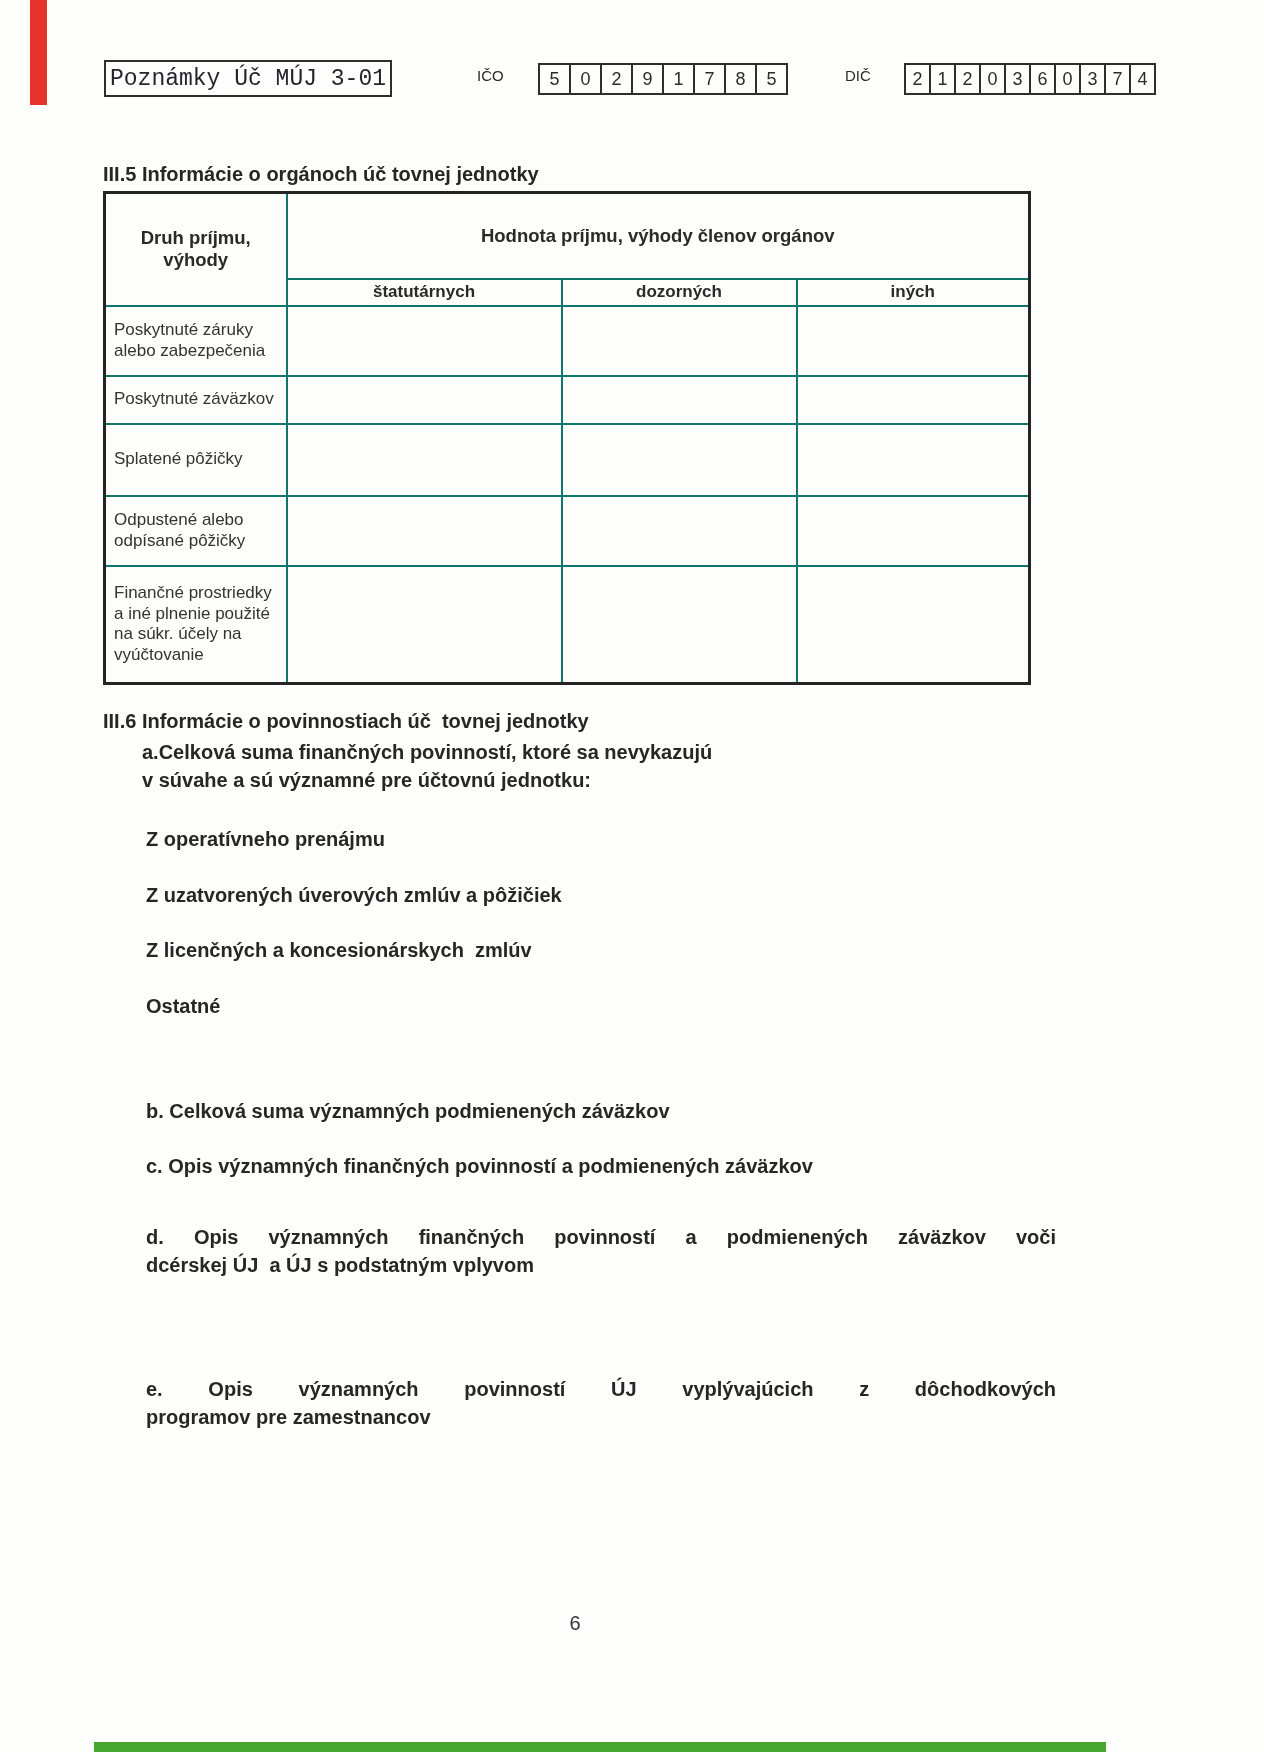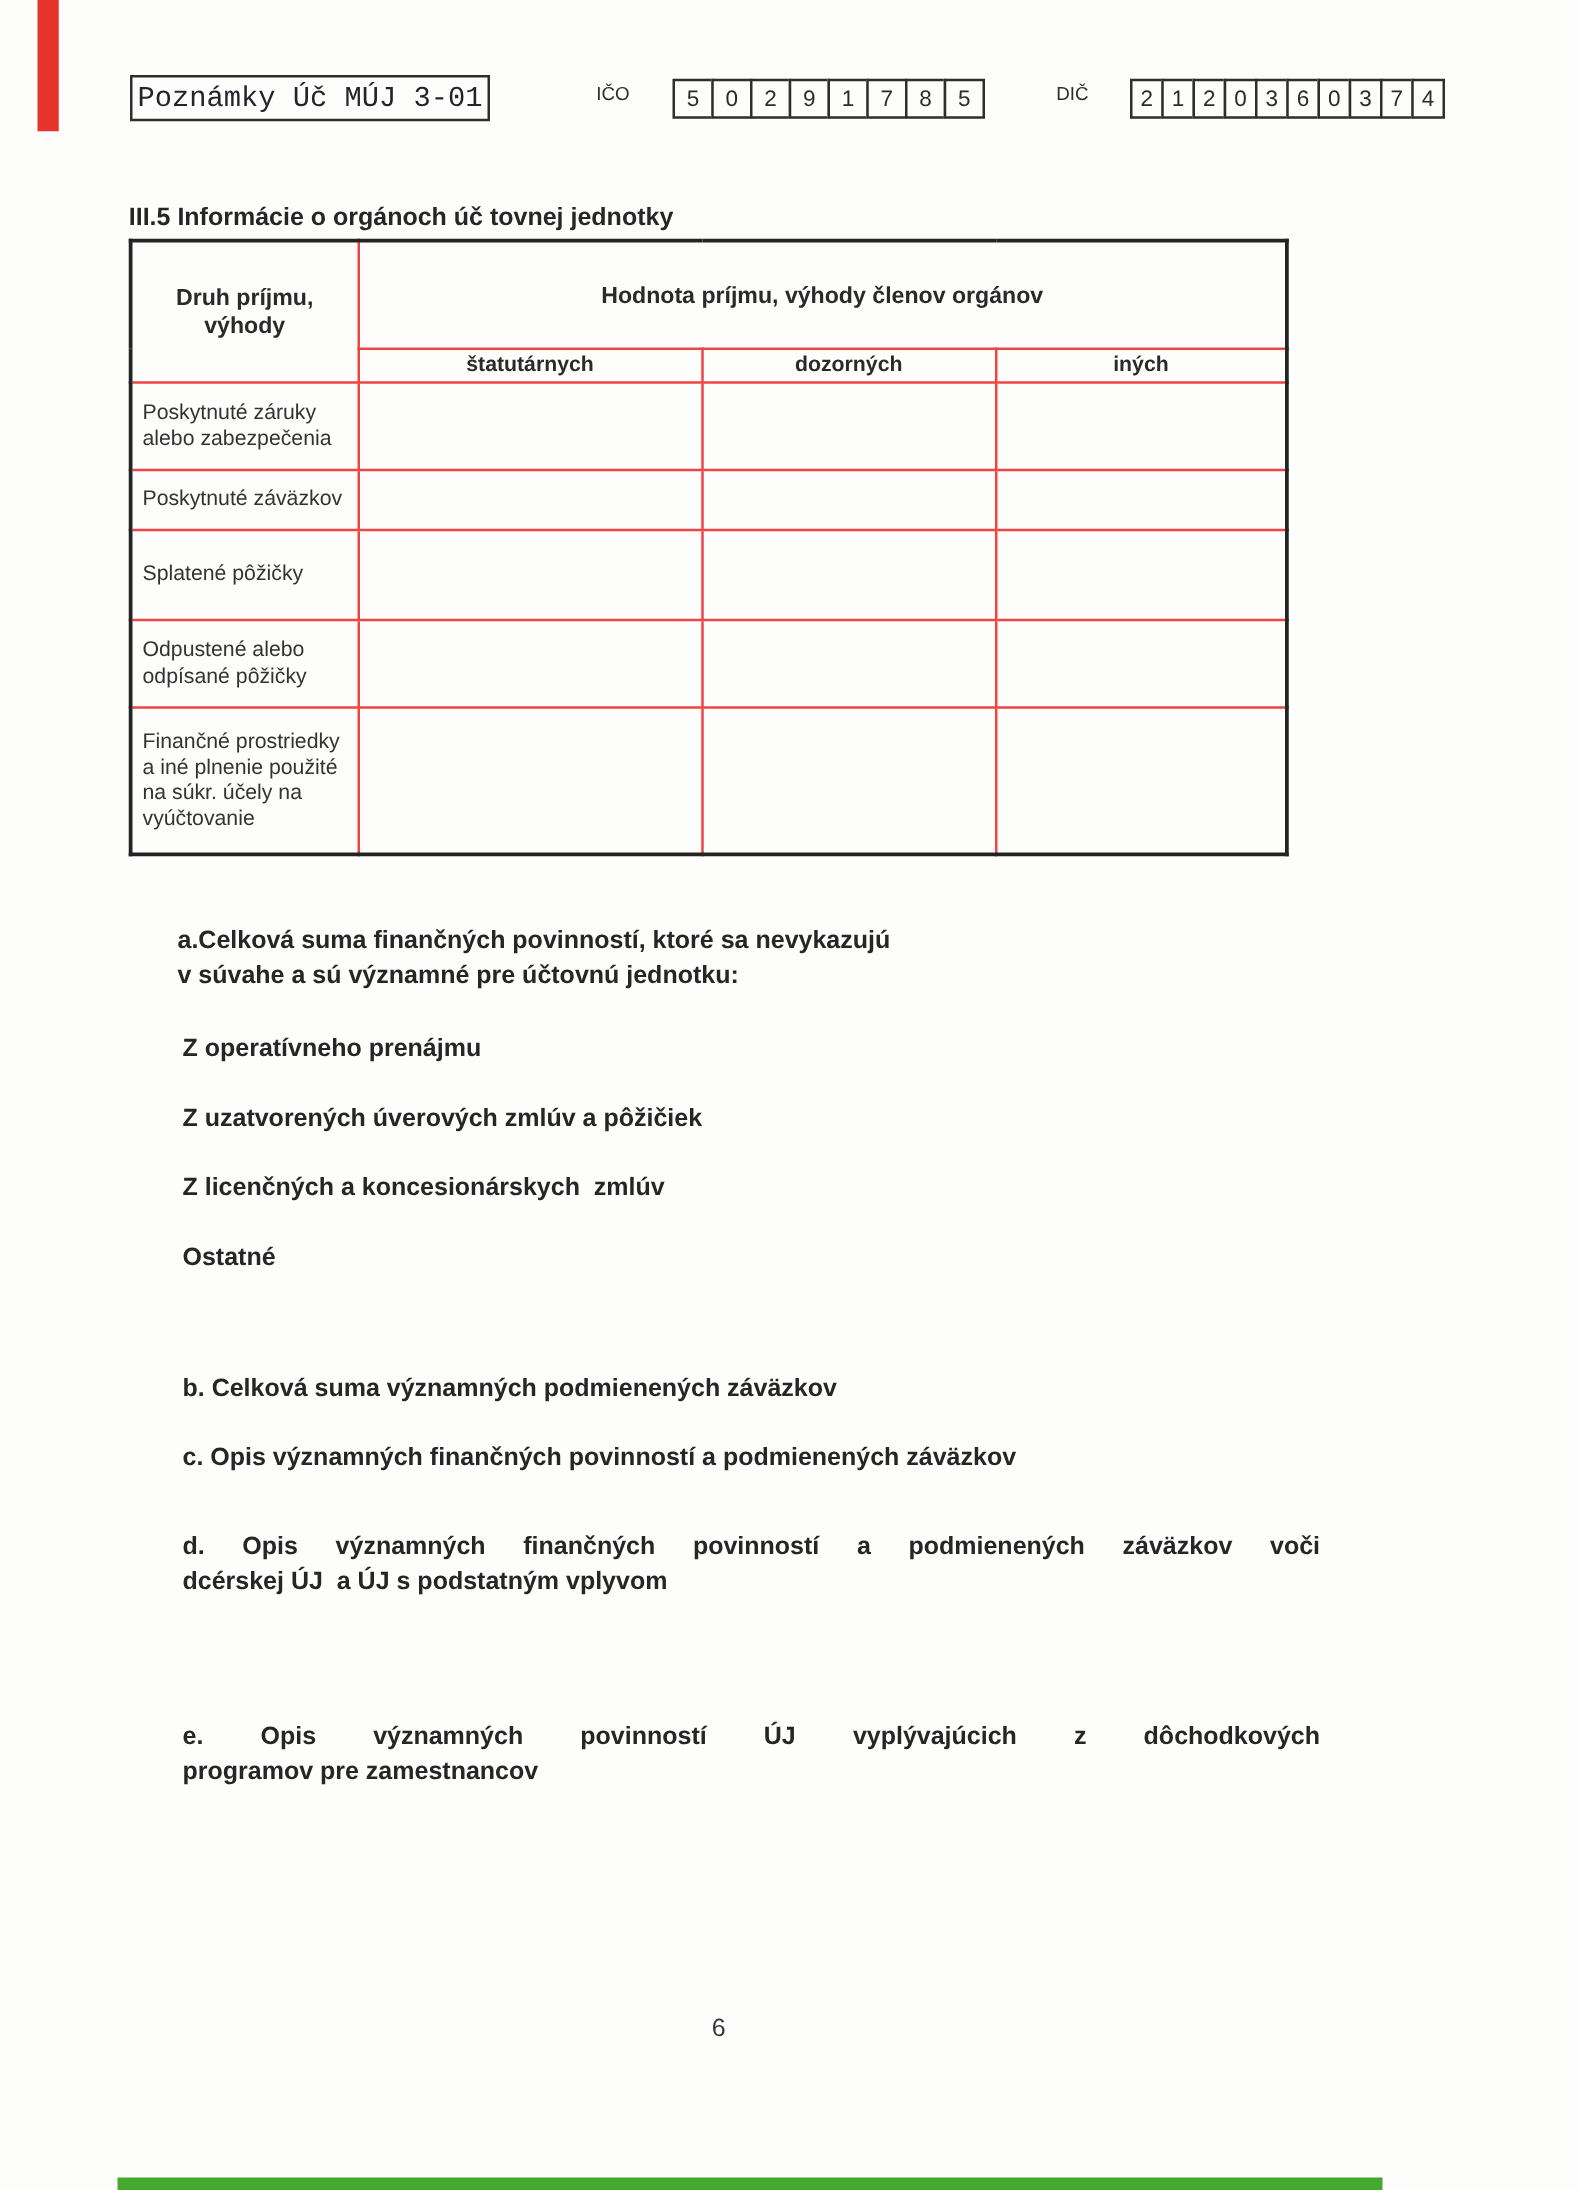--- a/index.html
+++ b/index.html
@@ -41,21 +41,21 @@
   .b-line { position:absolute; font-size:20px; font-weight:bold; color:#262626; }
   .just { width:910px; text-align:justify; text-align-last:justify; }
 
   
   table.orgtable {
     position:absolute; left:103px; top:191px; width:925px;
     border-collapse:collapse; table-layout:fixed;
     border:3px solid #242424;
   }
   table.orgtable td {
-    border:2px solid #ef4444; box-sizing:border-box;
+    border:2px solid #0f766e; box-sizing:border-box;
     vertical-align:middle; background:#fdfdfc;
   }
   td.hdr  { font-weight:bold; font-size:18.5px; text-align:center; color:#2a2a2a; }
   td.sub  { font-weight:bold; font-size:17px; text-align:center; color:#2a2a2a;
             padding:0 0 1px 0; }
   td.lbl  { font-size:17px; color:#333; padding:2px 10px 2px 8px; line-height:1.22; }
   tr.tr1 td { height:86px; }
   tr.tr2 td { height:27px; }
   tr.r1 td { height:70px; }
   tr.r2 td { height:48px; }
@@ -148,20 +148,21 @@
     </tr>
     <tr class="r5">
       <td class="lbl">Finančné prostriedky a iné plnenie použité na súkr. účely na vyúčtovanie</td>
       <td class="val"></td>
       <td class="val"></td>
       <td class="val"></td>
     </tr>
   </tbody>
     </table>
 
+  <div class="sec-title prewrap" style="left:103px; top:710px;">III.6 Informácie o povinnostiach úč  tovnej jednotky</div>
 
   <div class="b-line" style="left:142px; top:741px;">a.Celková suma finančných povinností, ktoré sa nevykazujú</div>
   <div class="b-line" style="left:142px; top:769px;">v súvahe a sú významné pre účtovnú jednotku:</div>
 
   <div class="b-line" style="left:146px; top:828px;">Z operatívneho prenájmu</div>
   <div class="b-line" style="left:146px; top:884px;">Z uzatvorených úverových zmlúv a pôžičiek</div>
   <div class="b-line prewrap" style="left:146px; top:939px;">Z licenčných a koncesionárskych  zmlúv</div>
   <div class="b-line" style="left:146px; top:995px;">Ostatné</div>
 
   <div class="b-line" style="left:146px; top:1100px;">b. Celková suma významných podmienených záväzkov</div>

